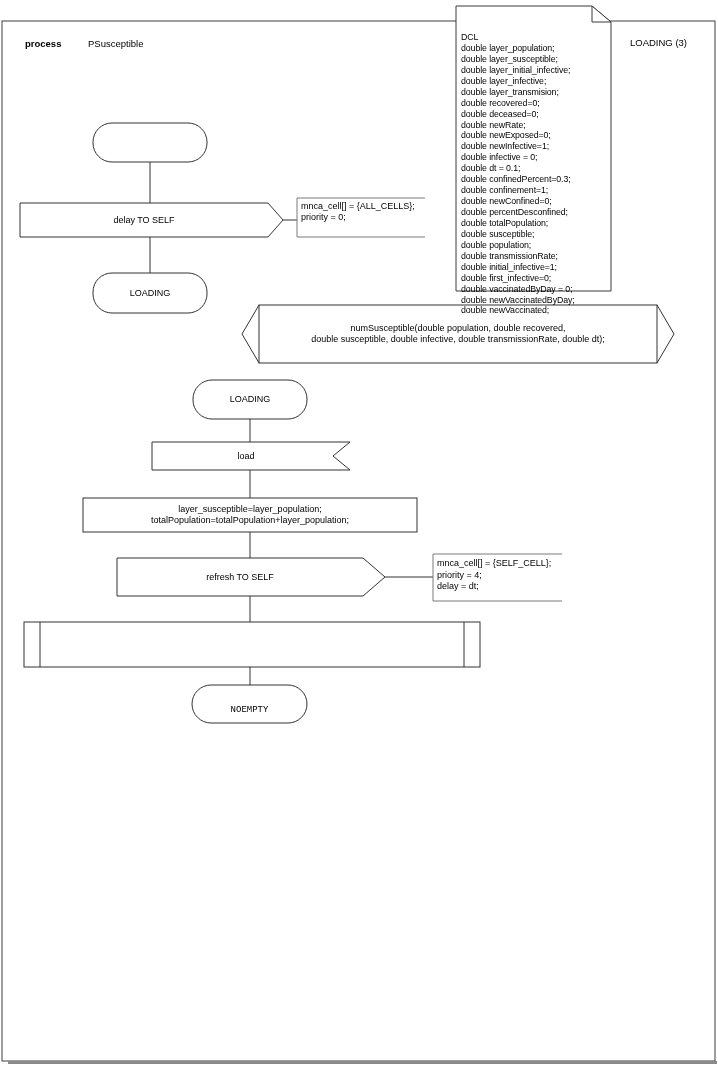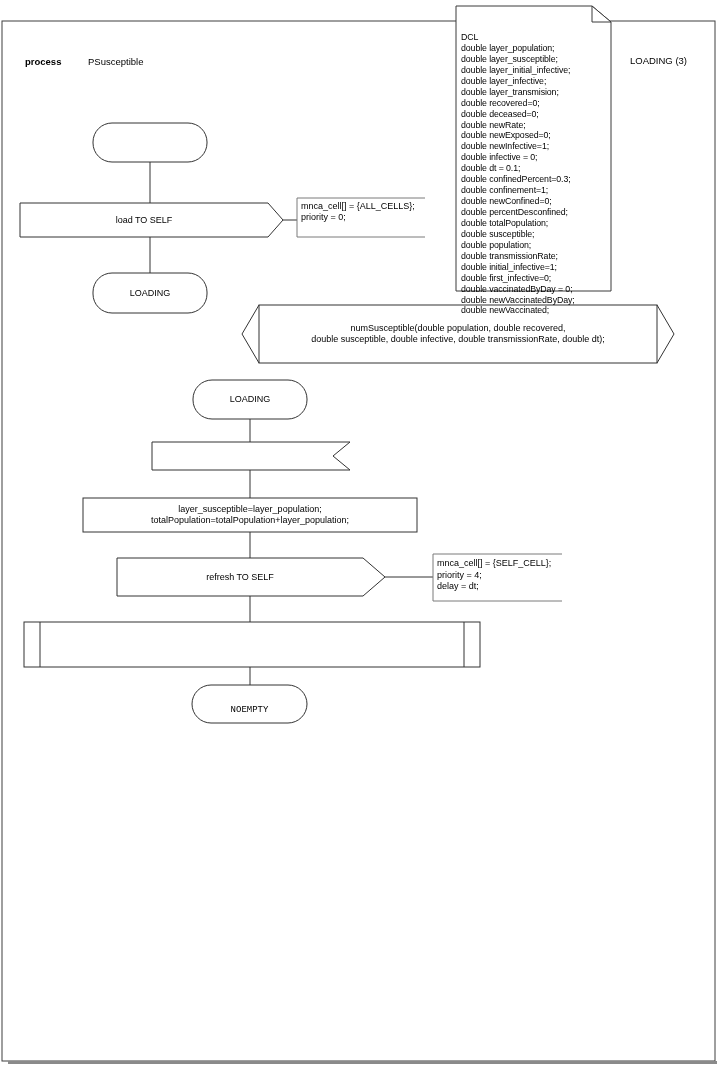--- a/index.html
+++ b/index.html
@@ -3,21 +3,21 @@
 <meta charset="utf-8">
 <style>
   html,body{margin:0;padding:0;background:#fff;}
   #canvas{
     position:relative;width:718px;height:1068px;background:#ffffff;
     font-family:"Liberation Sans",sans-serif;color:#000;overflow:hidden;
   }
   #shapes{position:absolute;left:0;top:0;width:718px;height:1068px;}
   .txt{position:absolute;font-size:9px;line-height:11px;white-space:pre-line;}
   .ctr{display:flex;align-items:center;justify-content:center;text-align:center;}
-  .hdr{position:absolute;font-size:9.5px;margin-top:18px;}
+  .hdr{position:absolute;font-size:9.5px;}
   .bold{font-weight:bold;}
   #dcl-text{
     position:absolute;left:461px;top:7px;width:148px;
     font-size:8.8px;line-height:10.93px;white-space:pre-line;letter-spacing:-0.1px;margin-top:25px;
   }
 </style>
 </head>
 <body>
 
 <div id="canvas">
@@ -85,29 +85,30 @@
 double totalPopulation;
 double susceptible;
 double population;
 double transmissionRate;
 double initial_infective=1;
 double first_infective=0;
 double vaccinatedByDay = 0;
 double newVaccinatedByDay;
 double newVaccinated;</div>
 
-  <div class="txt ctr" style="left:20px;top:203px;width:248px;height:34px;">load TO SELF</div>
+  <div class="txt ctr" style="left:20px;top:203px;width:248px;height:34px;">delay TO SELF</div>
   <div class="txt" style="left:301px;top:201px;width:122px;">mnca_cell[] = {ALL_CELLS};
 priority = 0;</div>
   <div class="txt ctr" style="left:93px;top:273px;width:114px;height:40px;">LOADING</div>
 
   <div class="txt ctr" style="left:259px;top:304px;width:398px;height:59px;">numSusceptible(double population, double recovered,
 double susceptible, double infective, double transmissionRate, double dt);</div>
 
   <div class="txt ctr" style="left:193px;top:380px;width:114px;height:39px;">LOADING</div>
+  <div class="txt ctr" style="left:152px;top:442px;width:188px;height:28px;">load</div>
   <div class="txt ctr" style="left:83px;top:498px;width:334px;height:34px;">layer_susceptible=layer_population;
 totalPopulation=totalPopulation+layer_population;</div>
   <div class="txt ctr" style="left:117px;top:558px;width:246px;height:38px;text-align:right;">refresh TO SELF</div>
   <div class="txt" style="left:437px;top:558px;width:124px;line-height:11.5px;">mnca_cell[] = {SELF_CELL};
 priority = 4;
 delay = dt;</div>
   <div class="txt ctr" style="left:192px;top:685px;width:115px;height:50px;font-family:Liberation Mono, monospace;">NOEMPTY</div>
 
 </div>
 

